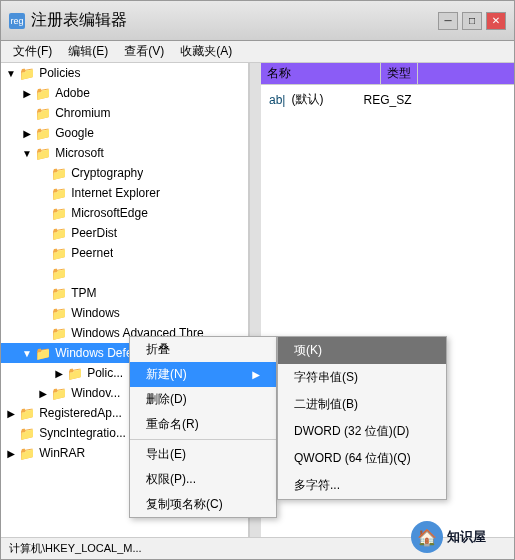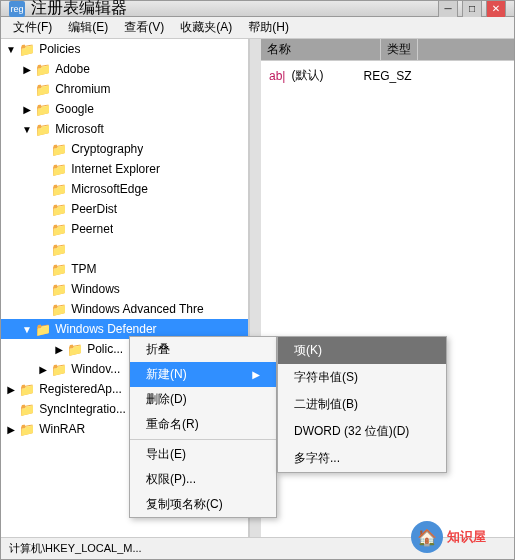--- a/index.html
+++ b/index.html
@@ -18,21 +18,21 @@
       height: 560px;
       border: 1px solid #999;
       display: flex;
       flex-direction: column;
       background: #fff;
     }
 
     
     .title-bar {
       background: linear-gradient(to bottom, #e8e8e8, #d0d0d0);
-      height: 16px;
+      height: 40px;
       display: flex;
       align-items: center;
       padding: 0 8px;
       border-bottom: 1px solid #999;
       flex-shrink: 0;
     }
     .title-bar-icon {
       width: 16px;
       height: 16px;
       margin-right: 6px;
@@ -100,21 +100,21 @@
     
     .right-panel {
       flex: 1;
       background: #fff;
       display: flex;
       flex-direction: column;
       overflow: hidden;
     }
     .right-header {
       display: flex;
-      background: #a3a3a3;
+      background: #8b5cf6;
       border-bottom: 1px solid #ccc;
       height: 22px;
       align-items: flex-end;
     }
     .right-header-cell {
       padding: 0 6px;
       font-size: 12px;
       border-right: 1px solid #ccc;
       height: 100%;
       display: flex;
@@ -264,21 +264,21 @@
       background: #4a90d9;
       border-radius: 50%;
       display: flex;
       align-items: center;
       justify-content: center;
       color: white;
       font-size: 14px;
     }
     .watermark-text {
       font-size: 13px;
-      color: #ef4444;
+      color: #0f172a;
       font-weight: bold;
     }
 
     .scrollbar-area {
       width: 12px;
       background: #e0e0e0;
       border-left: 1px solid #ccc;
       flex-shrink: 0;
     }
   </style>
@@ -297,21 +297,20 @@
       <div class="title-btn">□</div>
       <div class="title-btn" style="background:#e05050;color:white;">✕</div>
     </div>
   </div>
 
   <div class="menu-bar">
     <div class="menu-item">文件(F)</div>
     <div class="menu-item">编辑(E)</div>
     <div class="menu-item">查看(V)</div>
     <div class="menu-item">收藏夹(A)</div>
-    <div class="menu-item">帮助(H)</div>
   </div>
 
   <div class="main-content">
 
     <div class="tree-panel">
 
       <div class="tree-item" style="padding-left:2px;">
         <span class="expand-btn">▼</span>
         <span class="folder-icon">📁</span>
         <span class="tree-label">Policies</span>
@@ -433,21 +432,21 @@
 
     <div class="scrollbar-area"></div>
 
     <div class="right-panel">
       <div class="right-header">
         <div class="right-header-cell" style="width:120px;">名称</div>
         <div class="right-header-cell">类型</div>
       </div>
       <div class="right-content">
         <div class="right-row">
-          <span style="margin-right:6px;color:#be185d;">ab|</span>
+          <span style="margin-right:6px;color:#0c4a6e;">ab|</span>
           <span>(默认)</span>
           <span style="margin-left:40px;">REG_SZ</span>
         </div>
       </div>
     </div>
   </div>
 
   <div class="status-bar">
     <span>计算机\HKEY_LOCAL_M...</span>
   </div>
@@ -487,20 +486,23 @@
       <div class="sub-item">
         <span>字符串值(S)</span>
       </div>
       <div class="sub-item">
         <span>二进制值(B)</span>
       </div>
       <div class="sub-item">
         <span>DWORD (32 位值)(D)</span>
       </div>
       <div class="sub-item">
+        <span>QWORD (64 位值)(Q)</span>
+      </div>
+      <div class="sub-item">
         <span>多字符...</span>
       </div>
     </div>
 
     <div class="watermark">
       <div class="watermark-logo">
         <span style="font-size:16px;">🏠</span>
       </div>
       <span class="watermark-text">知识屋</span>
     </div>

